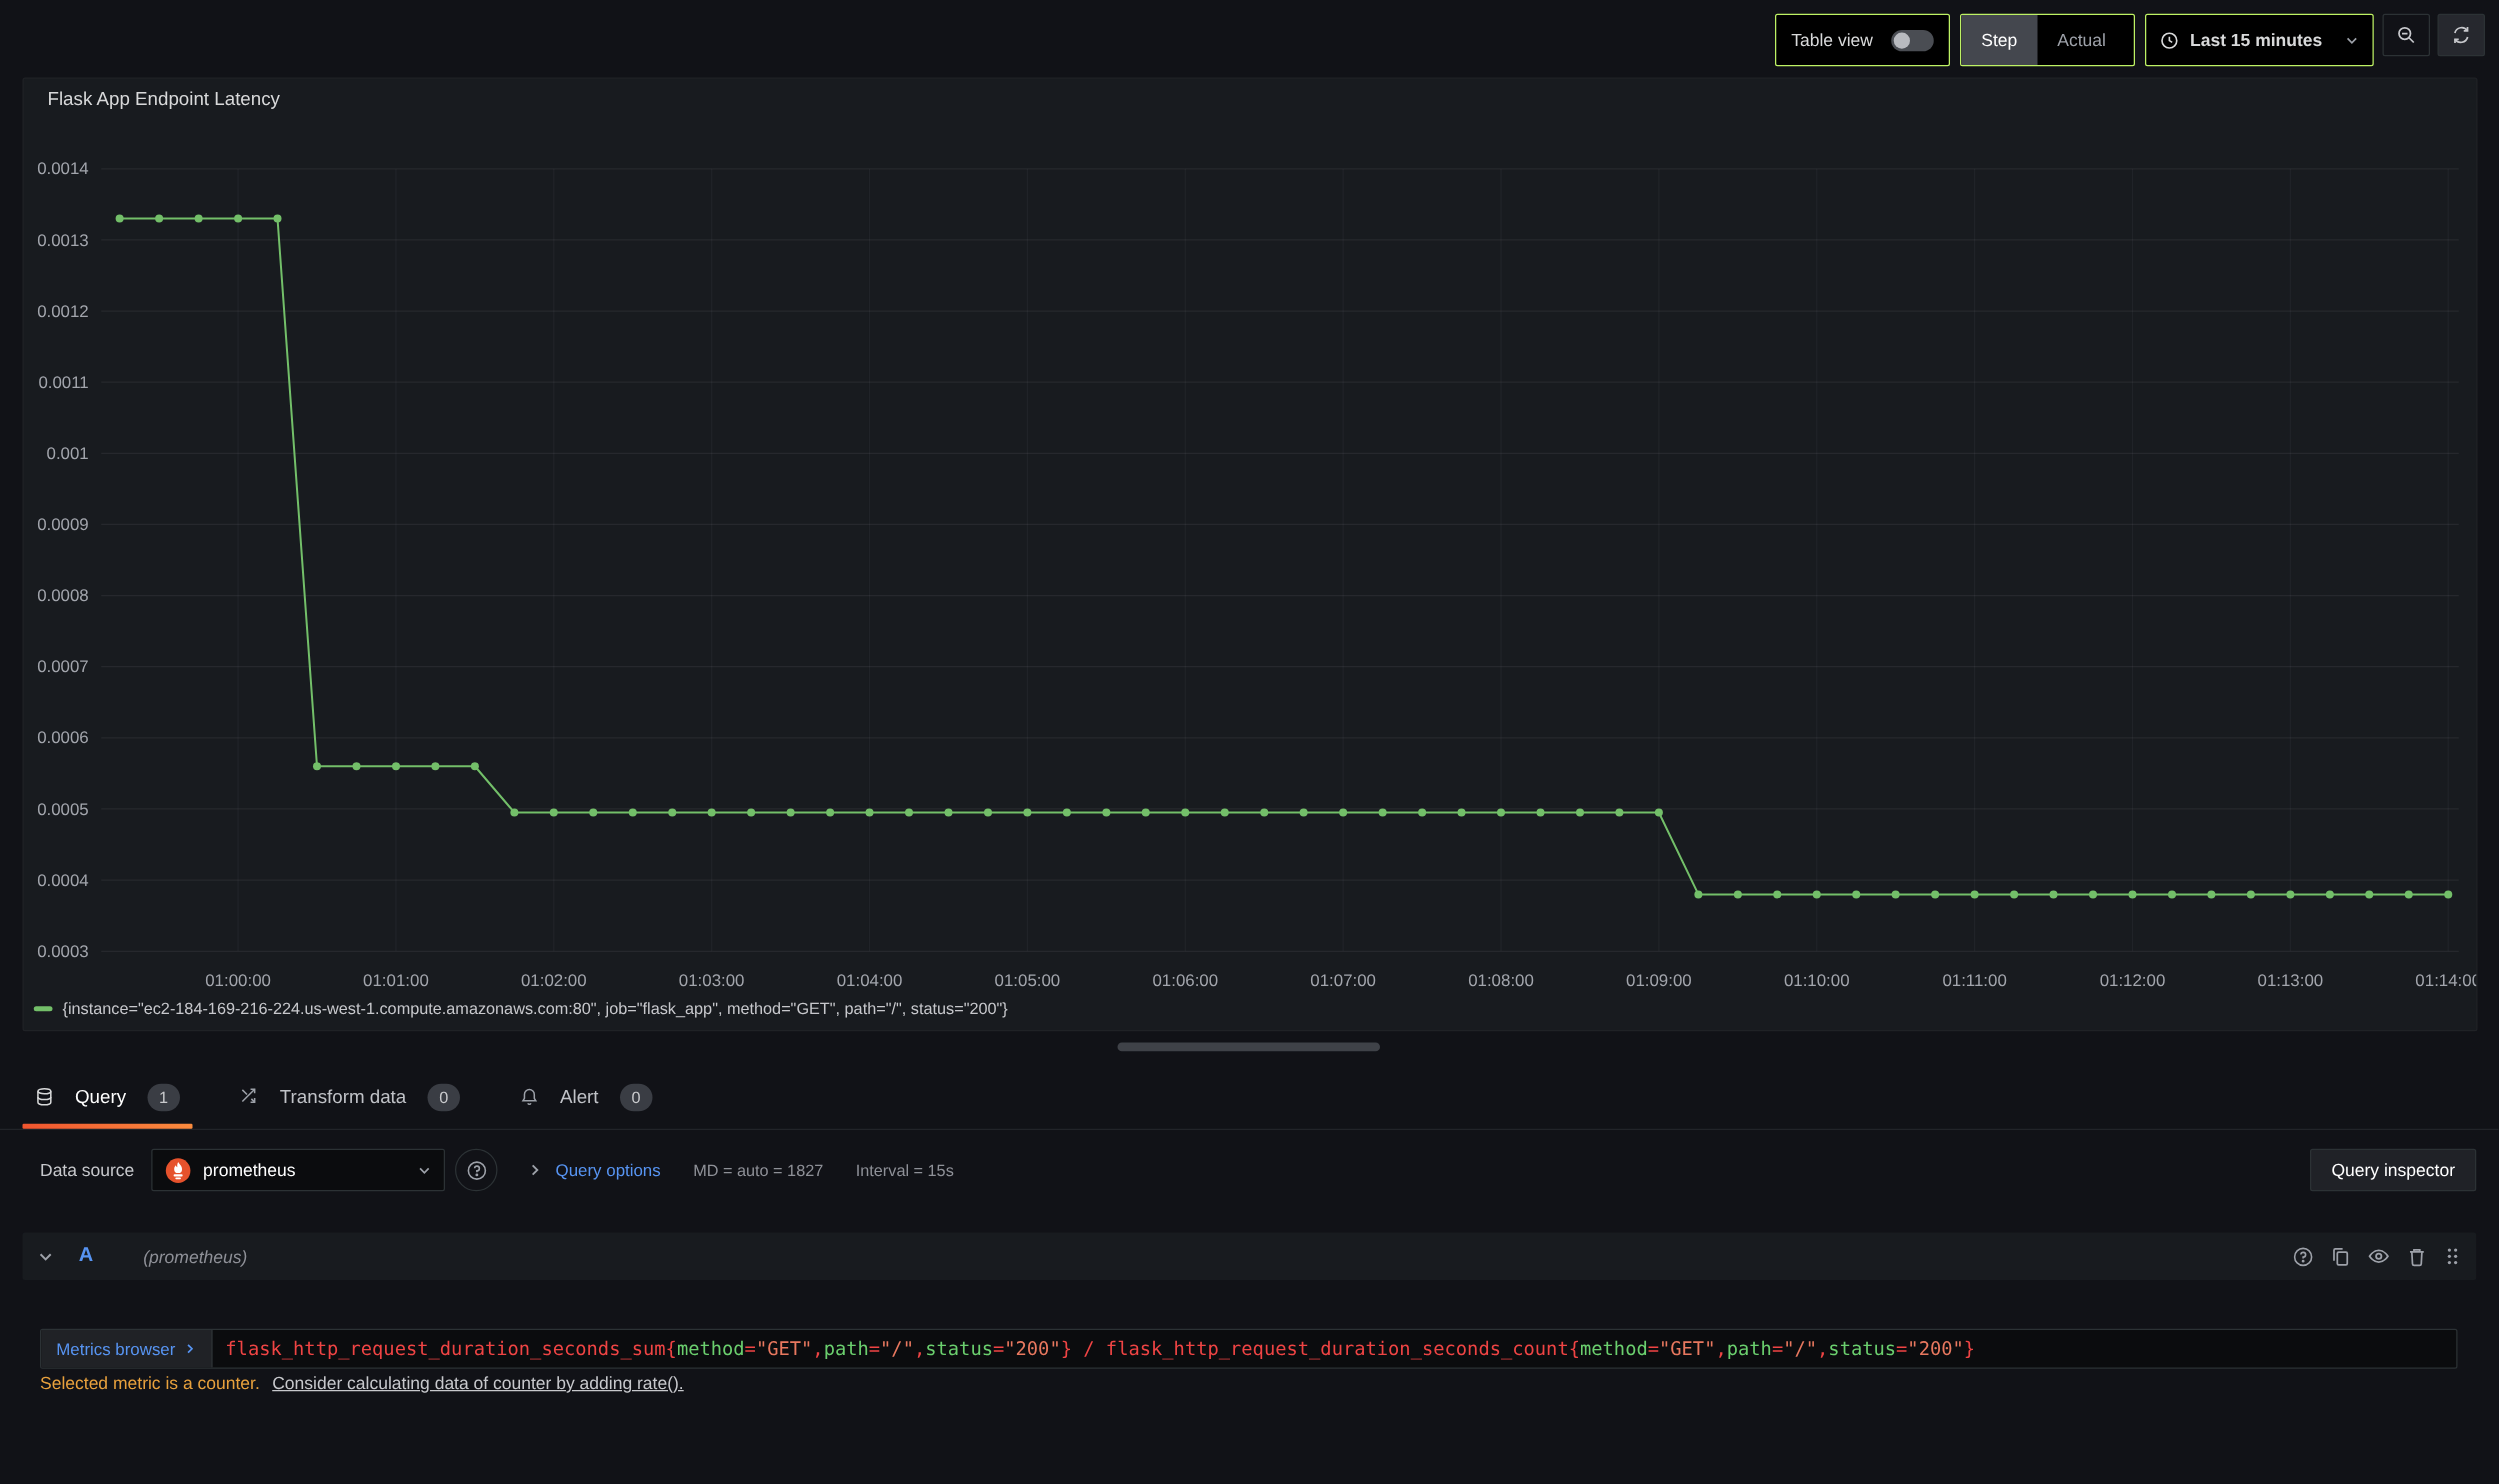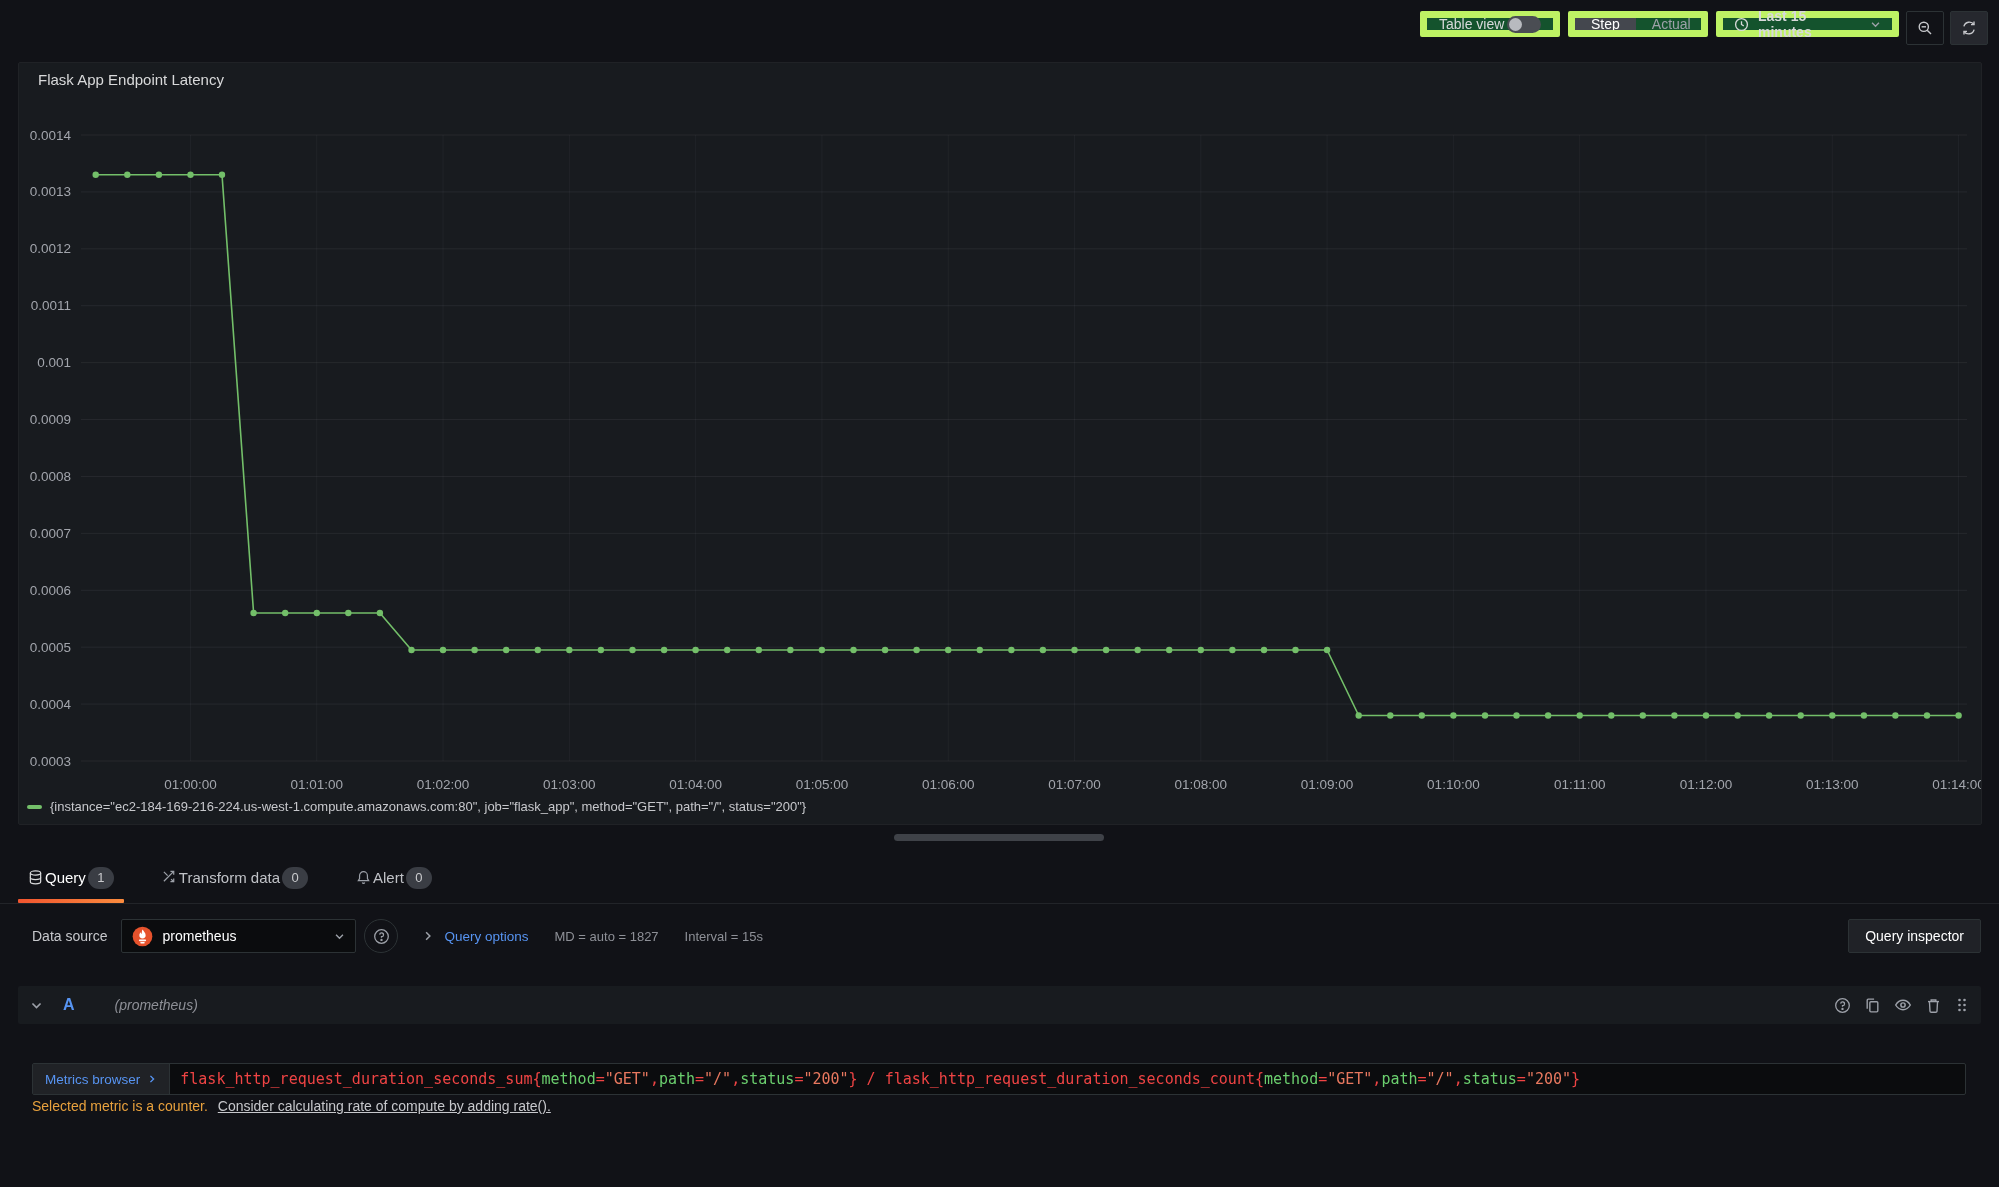--- a/index.html
+++ b/index.html
@@ -2,22 +2,22 @@
 <html><head>
 <meta charset="utf-8">
 <style>
   * { margin:0; padding:0; box-sizing:border-box; }
   html,body { width:1999px; height:1187px; background:#111217; overflow:hidden;
     font-family:"Liberation Sans","DejaVu Sans",sans-serif; color:#d8d9da; }
   #root { position:relative; width:1999px; height:1187px; }
 
   
   #topbar { position:absolute; top:0; left:0; right:0; height:56px; }
-  .tb-group { position:absolute; top:11px; height:26px; display:flex; align-items:center;
-    border:7px solid #bef264; border-radius:2px; background:#14532d; }
+  .tb-group { position:absolute; top:11px; height:42px; display:flex; align-items:center;
+    border:1px solid #bef264; border-radius:2px; background:#000000; }
   .tb-label { font-size:14px; color:#d8d9da; }
   .toggle { width:34px; height:17px; border-radius:9px; background:#4a4d53; position:relative; }
   .toggle .knob { position:absolute; left:2px; top:2px; width:13px; height:13px; border-radius:50%; background:#b8babf; }
   .seg-group { overflow:hidden; }
   .seg { height:100%; display:flex; align-items:center; padding:0 16px; font-size:14px; color:#9da1a9; cursor:pointer; }
   .seg.sel { background:#44474e; color:#ffffff; font-weight:500; }
   .icon-btn { position:absolute; top:11px; height:34px; width:38px; border:1px solid #2c3235; border-radius:2px;
     display:flex; align-items:center; justify-content:center; color:#c7c8cc; background:#111217; }
   svg.ic { display:block; }
 
@@ -29,21 +29,21 @@
   #legend-row { position:absolute; left:8px; top:736px; display:flex; align-items:center; gap:8px; }
   #legend-marker { width:15px; height:4px; border-radius:2px; background:#73BF69; }
   #legend-text { font-size:13px; color:#c7c8cc; }
 
   
   #drag-handle { position:absolute; left:894px; top:834px; width:210px; height:7px; border-radius:4px; background:#3f4248; }
 
   
   #tabbar { position:absolute; left:0; top:852px; width:1999px; height:52px; border-bottom:1px solid #222429;
     display:flex; align-items:stretch; padding-left:18px; }
-  .tab { position:relative; display:flex; align-items:center; gap:2px; padding:0 10px; margin-right:28px; cursor:pointer; }
+  .tab { position:relative; display:flex; align-items:center; gap:17px; padding:0 10px; margin-right:28px; cursor:pointer; }
   .tab .tab-label { font-size:15px; color:#c0c2c7; }
   .tab.active .tab-label { color:#ffffff; font-weight:500; }
   .tab .tab-icon { color:#9da1a9; display:flex; }
   .tab.active .tab-icon { color:#d8d9da; }
   .badge { min-width:26px; height:22px; padding:0 9px; border-radius:11px; background:#3a3d44;
     color:#c9cacd; font-size:13px; display:flex; align-items:center; justify-content:center; }
   .tab.active .underline { position:absolute; left:0; right:0; bottom:0; height:4px;
     background:linear-gradient(90deg,#f1552f,#fb8b3e); border-radius:1px; }
 
   
@@ -412,17 +412,17 @@
       <span class="mb-label">Metrics browser</span>
       <svg class="ic" width="10" height="10" viewBox="0 0 16 16" fill="none" stroke="#5794F2" stroke-width="2.2">
         <path d="M5.5 3l5 5-5 5"></path>
         </svg>
     </div>
     <div id="expr"><span class="tok-plain">flask_http_request_duration_seconds_sum{</span><span class="tok-label">method</span><span class="tok-plain">=</span><span class="tok-string">"GET"</span><span class="tok-plain">,</span><span class="tok-label">path</span><span class="tok-plain">=</span><span class="tok-string">"/"</span><span class="tok-plain">,</span><span class="tok-label">status</span><span class="tok-plain">=</span><span class="tok-string">"200"</span><span class="tok-plain">} / flask_http_request_duration_seconds_count{</span><span class="tok-label">method</span><span class="tok-plain">=</span><span class="tok-string">"GET"</span><span class="tok-plain">,</span><span class="tok-label">path</span><span class="tok-plain">=</span><span class="tok-string">"/"</span><span class="tok-plain">,</span><span class="tok-label">status</span><span class="tok-plain">=</span><span class="tok-string">"200"</span><span class="tok-plain">}</span></div>
   </div>
 
   <div id="warning-row">
     <span id="warning-text">Selected metric is a counter.</span>
-    <span id="warning-link">Consider calculating rate of compute by adding rate().</span>
+    <span id="warning-link">Consider calculating data of counter by adding rate().</span>
   </div>
 
 
 </div>
 
 </body></html>

